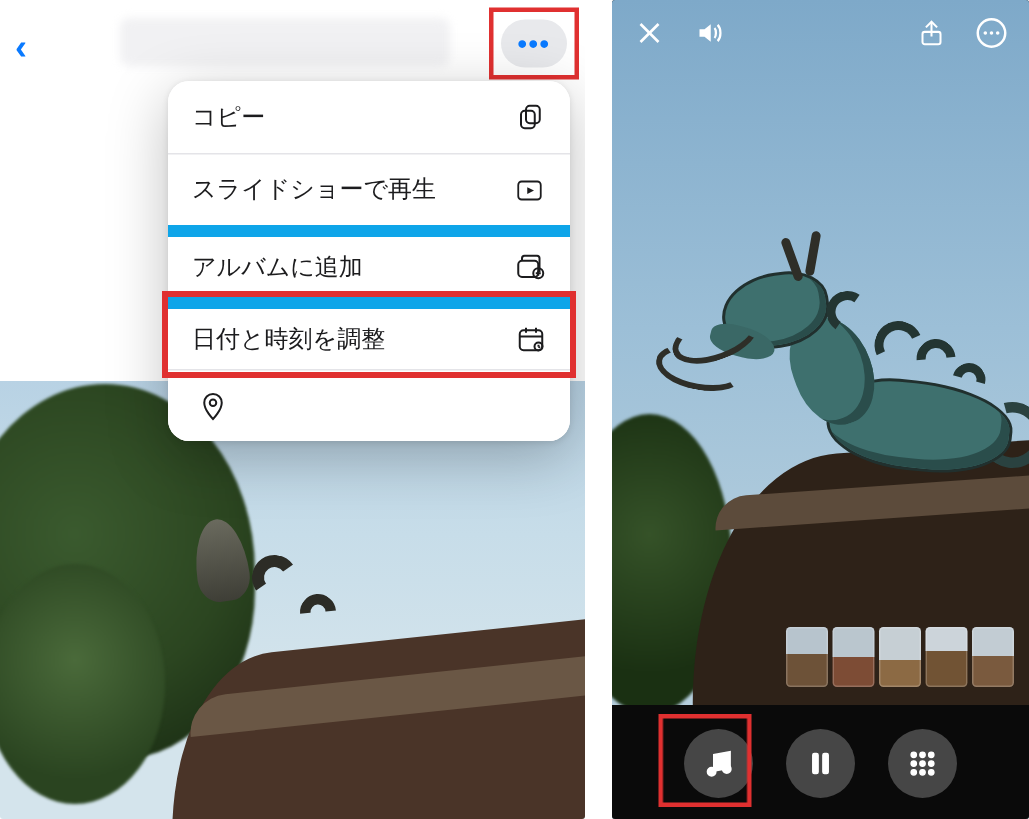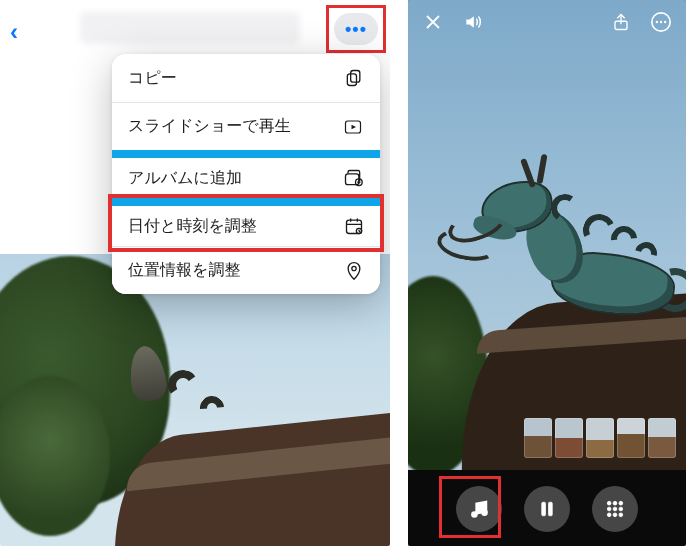--- a/index.html
+++ b/index.html
@@ -323,21 +323,20 @@
             <line x1="3" y1="10" x2="21" y2="10"></line>
           <line x1="8" y1="3" x2="8" y2="7"></line>
             <line x1="16" y1="3" x2="16" y2="7"></line>
           <circle cx="18" cy="18" r="3.2"></circle>
             <line x1="18" y1="16.5" x2="18" y2="18.2"></line>
             <line x1="18" y1="18.2" x2="19.3" y2="19"></line>
         </svg>
       </span>
     </div>
     <div class="menu-item">
-      <span>位置情報を調整</span>
       <span class="mi-icon">
         <svg width="20" height="20" viewBox="0 0 24 24" fill="none" stroke-width="1.6">
           <path d="M12 2C8 2 5 5 5 9c0 6 7 13 7 13s7-7 7-13c0-4-3-7-7-7z"></path>
             <circle cx="12" cy="9" r="2.6"></circle>
         </svg>
       </span>
     </div>
   </div>
 
   <div class="slideshow-highlight"></div>

